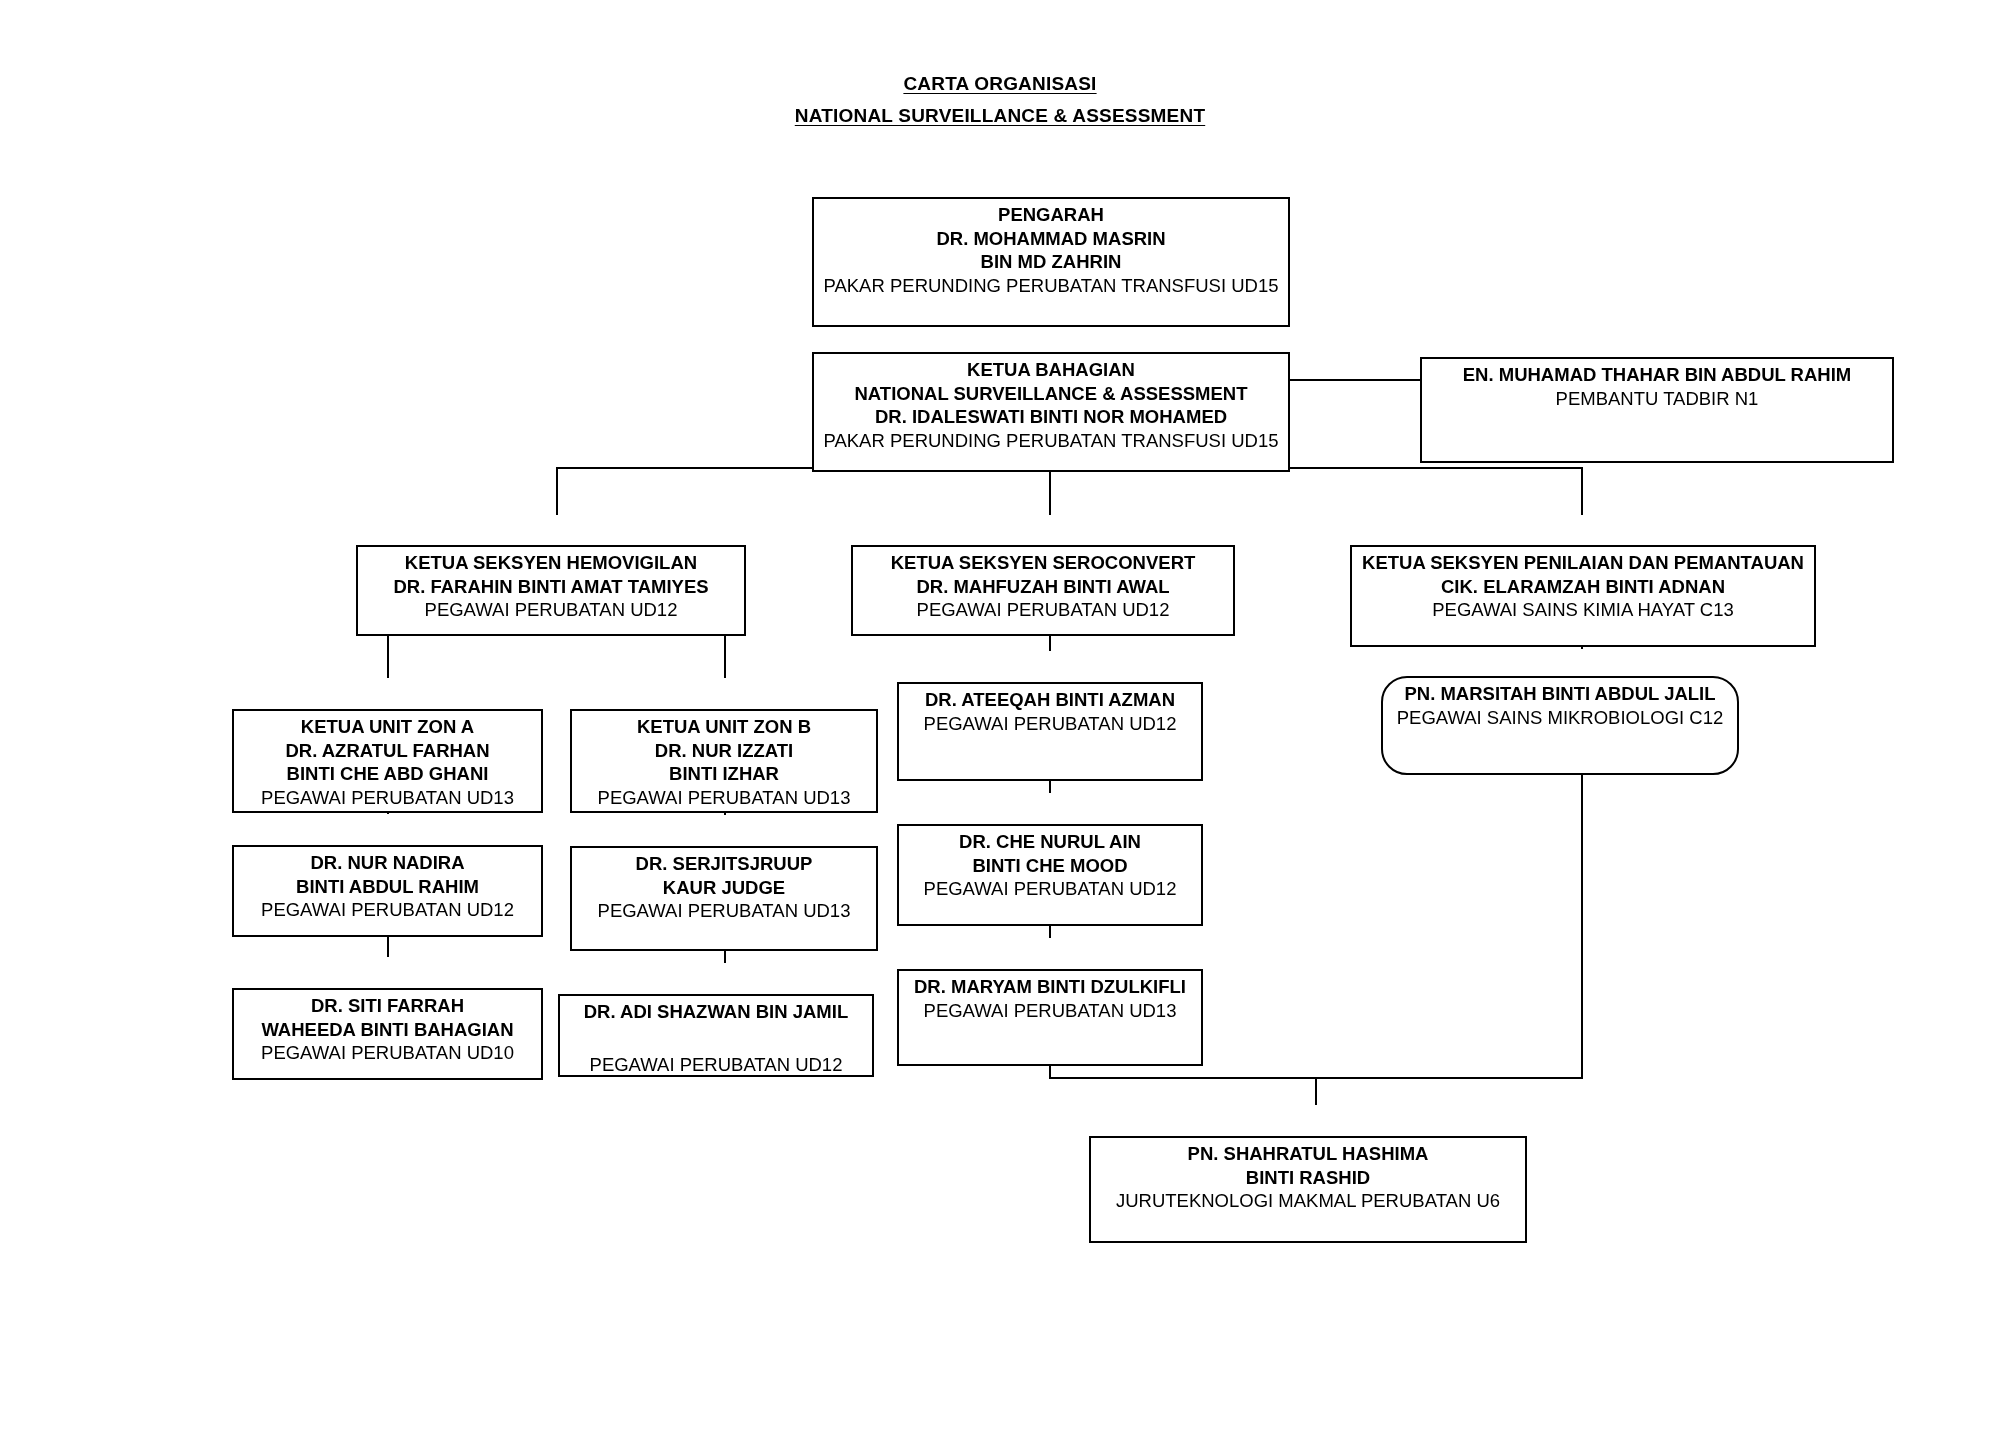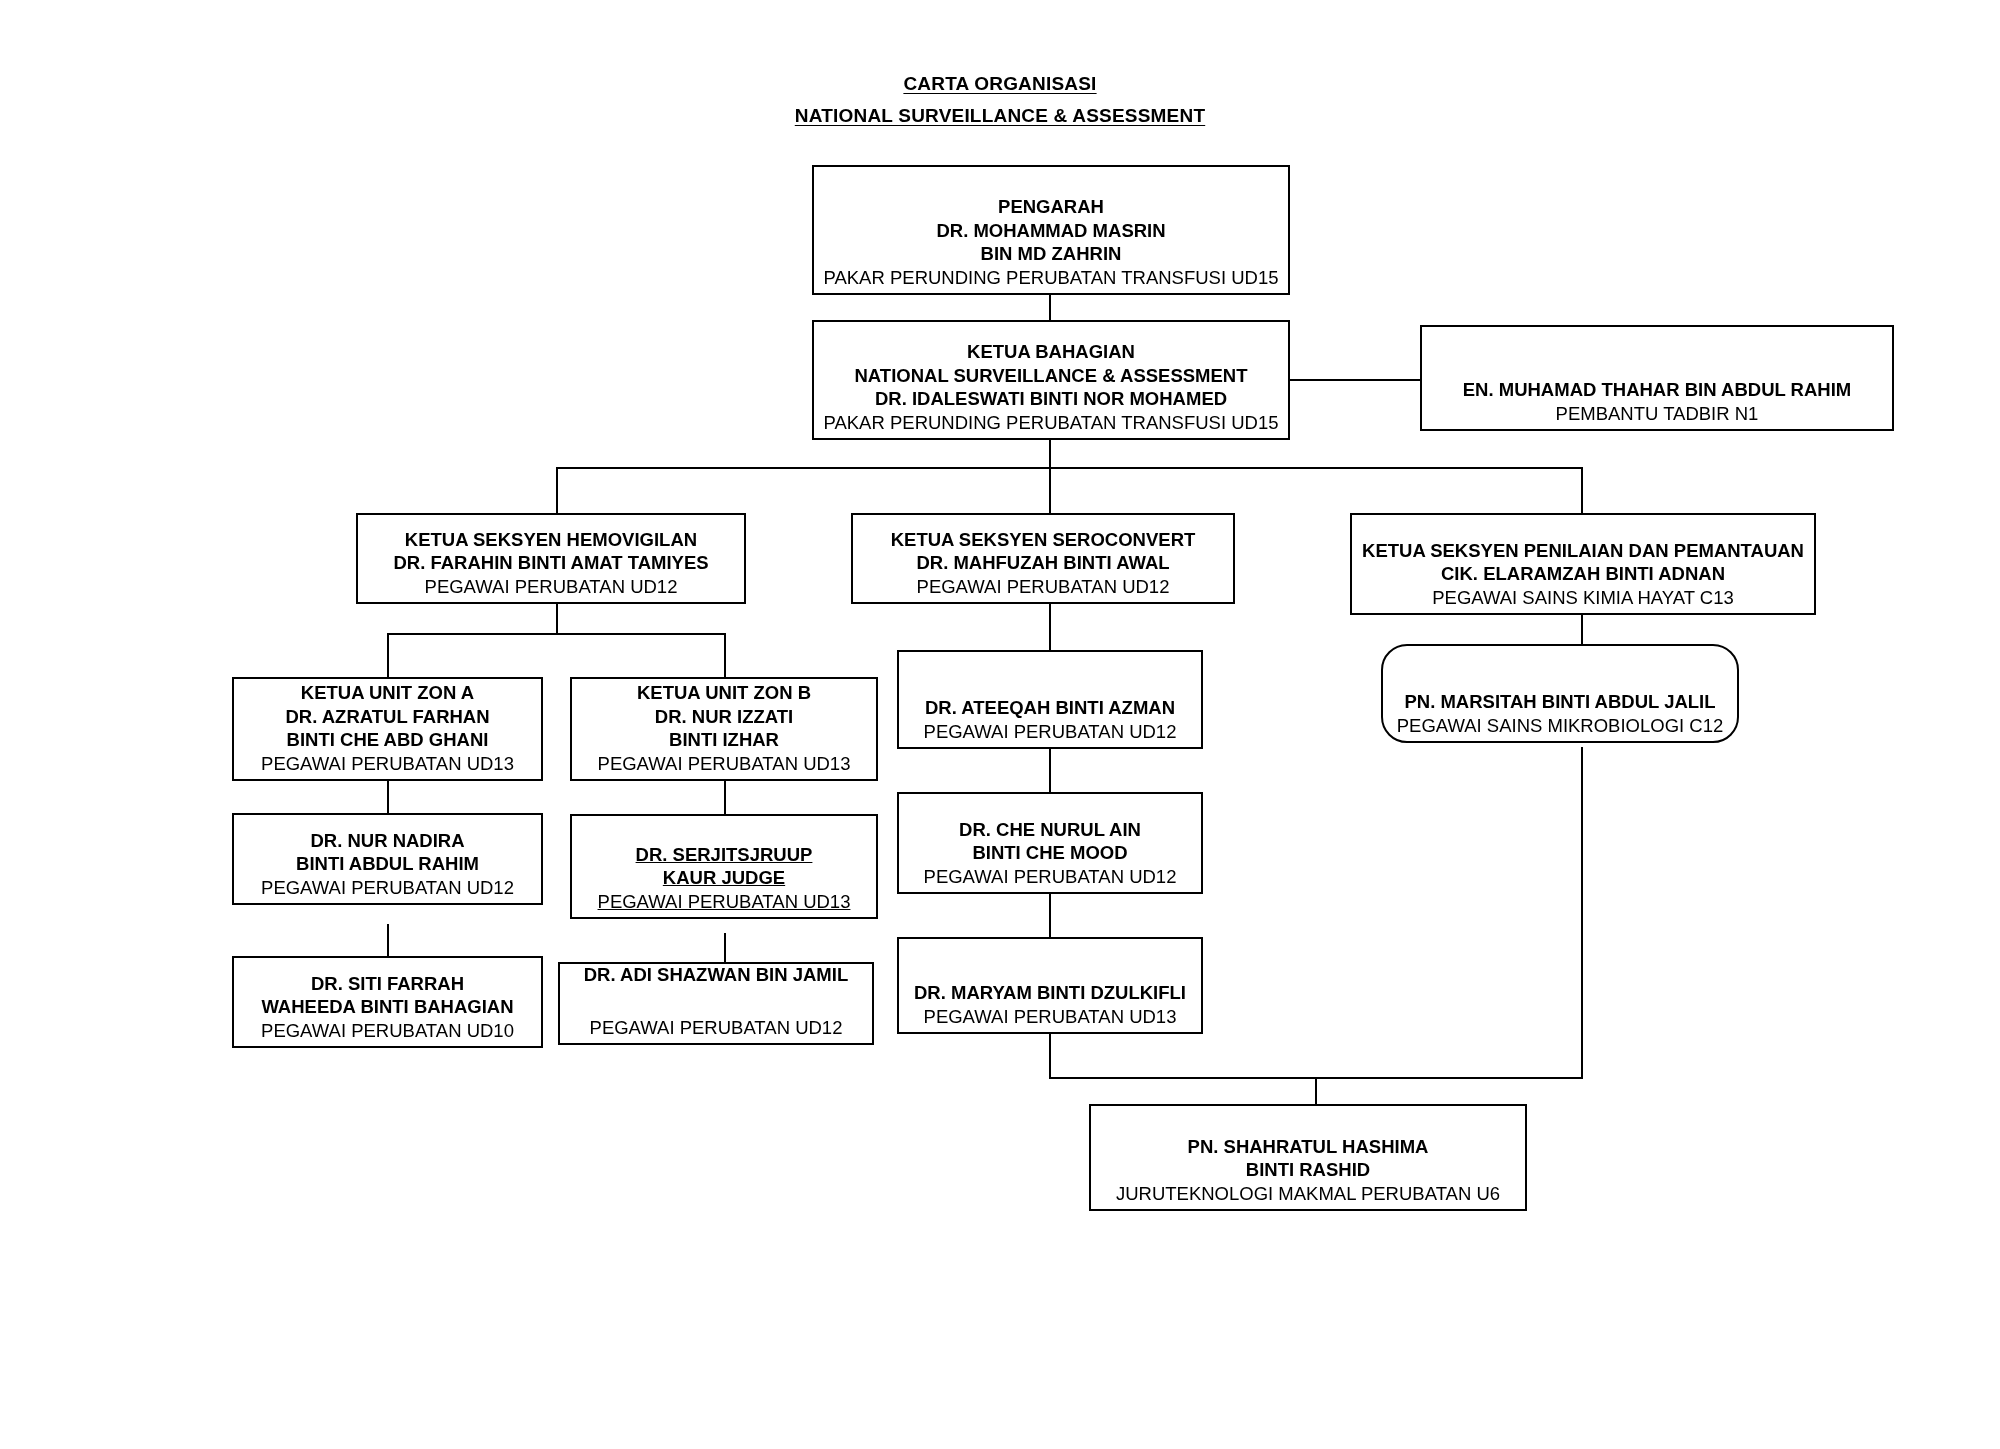--- a/index.html
+++ b/index.html
@@ -41,24 +41,25 @@
   }
   
   .node {
     position: absolute;
     box-sizing: border-box;
     border: 2px solid #000000;
     background: #ffffff;
     display: flex;
     flex-direction: column;
     align-items: center;
-    justify-content: flex-end;
+    justify-content: flex-start;
     text-align: center;
     padding: 4px 8px;
     z-index: 3;
+    margin-top: 32px;
   }
   .node .ln {
     display: block;
     white-space: nowrap;
     line-height: 23.5px;
     font-size: 18.5px;
   }
   .node .ln.b {
     font-weight: bold;
   }
@@ -172,21 +173,21 @@
     <span class="ln b">BINTI ABDUL RAHIM</span>
     <span class="ln r">PEGAWAI PERUBATAN UD12</span>
   </div>
 
   <div class="node" style="left:232px; top:956px; width:311px; height:92px;">
     <span class="ln b">DR. SITI FARRAH</span>
     <span class="ln b">WAHEEDA BINTI BAHAGIAN</span>
     <span class="ln r">PEGAWAI PERUBATAN UD10</span>
   </div>
 
-  <div class="node" style="left:570px; top:814px; width:308px; height:105px;text-decoration:underline;">
+  <div class="node" style="left:570px; top:814px; width:308px; height:105px;">
     <span class="ln b">DR. SERJITSJRUUP</span>
     <span class="ln b">KAUR JUDGE</span>
     <span class="ln r">PEGAWAI PERUBATAN UD13</span>
   </div>
 
   <div class="node" style="left:558px; top:962px; width:316px; height:83px;gap:29px;">
     <span class="ln b">DR. ADI SHAZWAN BIN JAMIL</span>
     <span class="ln r">PEGAWAI PERUBATAN UD12</span>
   </div>
 

